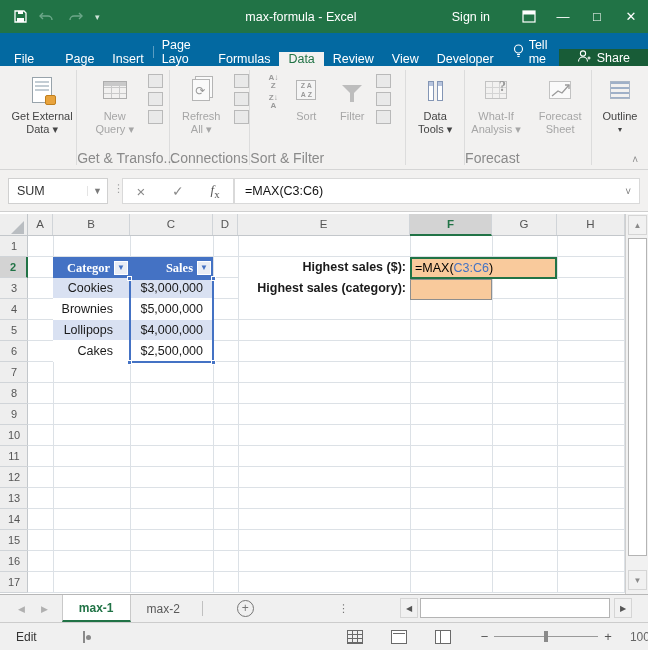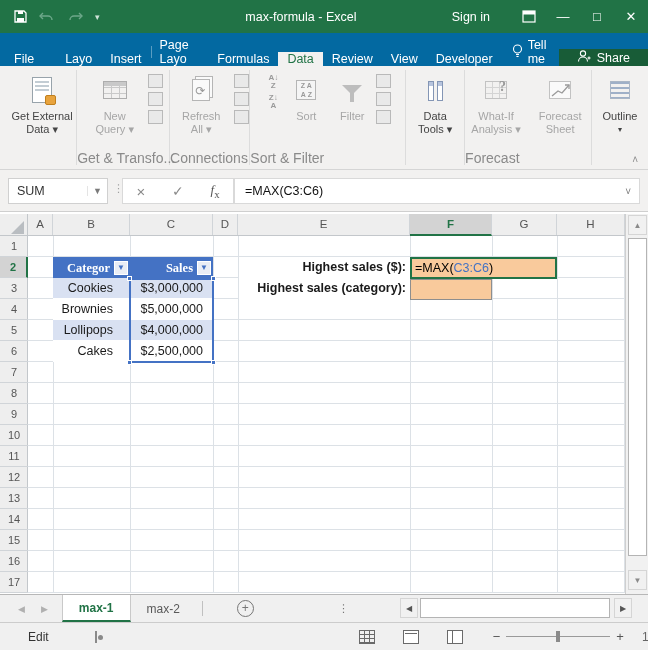--- a/index.html
+++ b/index.html
@@ -115,21 +115,21 @@
   .stab-div { width:1px; background:#c0c0c0; margin:6px 6px; }
   .addsheet { display:flex; align-items:center; margin-left:28px; cursor:pointer; }
   .addsheet .circ { width:17px; height:17px; border:1px solid #767676; border-radius:50%; color:#767676; font-size:12px; line-height:15px; text-align:center; }
   .tab-dots { display:flex; align-items:center; color:#767676; margin-left:84px; font-size:11px; }
   .hscroll { position:absolute; left:400px; top:598px; width:232px; height:20px; }
   .hs-btn { position:absolute; top:0; width:18px; height:20px; border:1px solid #d5d5d5; background:#f1f1f1; color:#555; font-size:8px; text-align:center; line-height:19px; cursor:pointer; }
   .hs-thumb { position:absolute; left:20px; top:0; width:190px; height:20px; background:#fff; border:1px solid #b4b4b4; cursor:grab; }
 
   
   .statusbar { position:absolute; left:0; top:622px; width:648px; height:28px; background:#f0f0f0; border-top:1px solid #cccccc; display:flex; align-items:center; font-size:12px; color:#333; }
-  .sb-mode { margin-left:28px; }
+  .sb-mode { margin-left:16px; }
   .macro-ic { width:13px; height:12px; border:1px solid #8a8a8a; margin-left:46px; position:relative; background:#f7f7f7; cursor:pointer; }
   .macro-ic::after { content:""; position:absolute; left:2px; top:3px; width:5px; height:5px; border-radius:50%; background:#8a8a8a; }
   .view-ics { display:flex; gap:28px; margin-left:262px; }
   .view-ic { width:16px; height:14px; border:1px solid #6a6a6a; cursor:pointer; }
   .vi-grid { background:repeating-linear-gradient(to right, transparent 0 4px, #6a6a6a 4px 5px), repeating-linear-gradient(to bottom, transparent 0 3px, #6a6a6a 3px 4px); }
   .vi-page { background:linear-gradient(#fff 0 2px, #6a6a6a 2px 3px, #fff 3px), #fff; box-shadow:inset 0 0 0 1px #fff; }
   .vi-break { background:#fff; position:relative; }
   .vi-break::after { content:""; position:absolute; left:4px; top:-1px; width:1px; height:14px; background:#6a6a6a; }
   .zoomctl { display:flex; align-items:center; margin-left:24px; color:#666; }
   .zoom-minus, .zoom-plus { font-size:13px; cursor:pointer; padding:0 6px; color:#555; }
@@ -175,21 +175,21 @@
           </svg>
         </span>
       <span class="winbtn">—</span>
       <span class="winbtn">□</span>
       <span class="winbtn">✕</span>
     </div>
   </div>
 
   <div class="tabrow">
     <div class="rtab file">File</div>
-    <div class="rtab">Layo</div>
+    <div class="rtab">Page</div>
     <div class="rtab">Insert</div>
     <div class="rtab">Page Layo</div>
     <div class="rtab">Formulas</div>
     <div class="rtab active">Data</div>
     <div class="rtab">Review</div>
     <div class="rtab">View</div>
     <div class="rtab">Developer</div>
     <div class="tellme">
       <span><svg width="11" height="14" viewBox="0 0 11 14">
             <circle cx="5.5" cy="5" r="4" fill="none" stroke="#fff" stroke-width="1.1"></circle>

